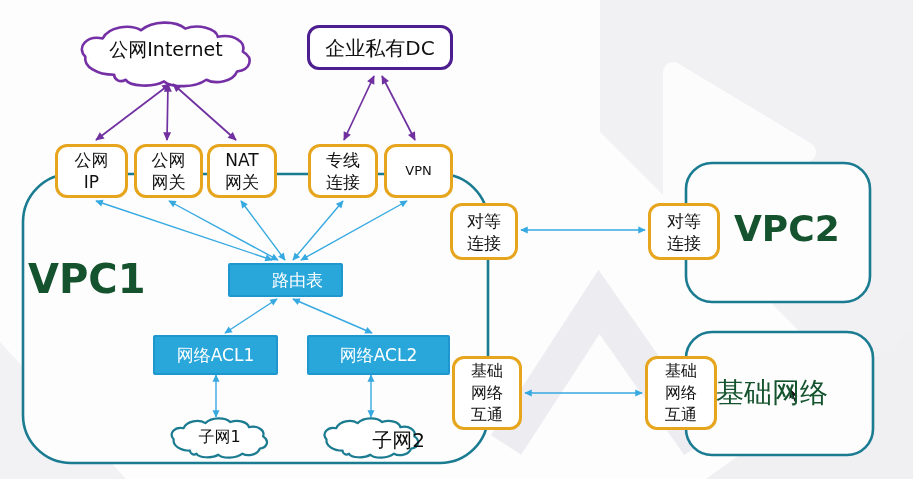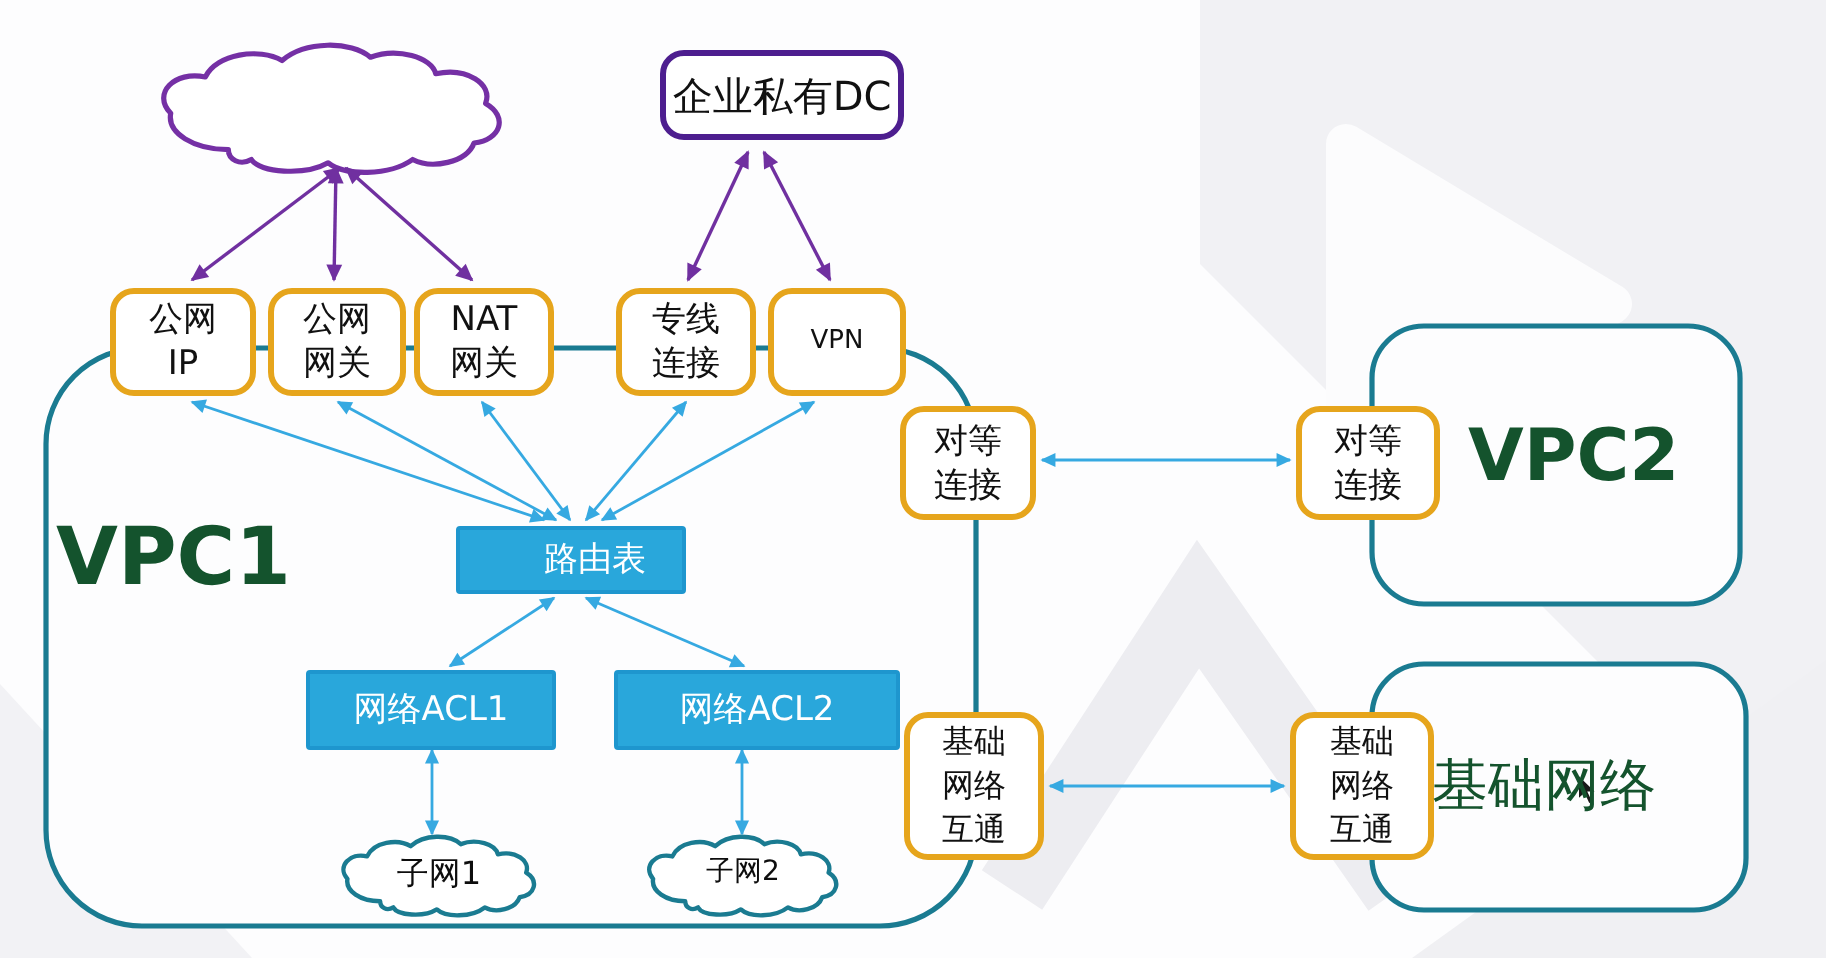--- a/index.html
+++ b/index.html
@@ -87,24 +87,25 @@
       <line x1="371" y1="375" x2="371" y2="417" marker-start="url(#arrB)" marker-end="url(#arrB)"></line>
 
       <line x1="521" y1="230" x2="645" y2="230" marker-start="url(#arrB)" marker-end="url(#arrB)"></line>
 
       <line x1="525" y1="393" x2="642" y2="393" marker-start="url(#arrB)" marker-end="url(#arrB)"></line>
     </g>
 
     <path transform="translate(789,387)" d="M0,0 L0,13 L3.1,10.2 L5.4,15.2 L7.7,14.1 L5.4,9.2 L9.4,9.2 Z" fill="#1a1a1a" stroke="#fff" stroke-width="1"></path>
   </svg>
 
+  <div class="cloud-label" style="left:70px;top:37px;width:192px;font-size:19px;">公网Internet</div>
   <div class="cloud-label" style="left:165px;top:427px;width:109px;font-size:16px;">子网1</div>
-  <div class="cloud-label" style="left:318px;top:427px;width:107px;font-size:14px;">子网2</div>
+  <div class="cloud-label" style="left:318px;top:427px;width:107px;font-size:20px;text-align:right;">子网2</div>
 
-  <div class="node purple" style="left:307px;top:25px;width:122px;height:45px;margin-left:23px;">
+  <div class="node purple" style="left:307px;top:25px;width:146px;height:45px;">
     <span>企业私有DC</span>
   </div>
 
   <div class="node gold" style="left:55px;top:144px;width:73px;height:54px;">
     <span>公网</span>
     <span>IP</span>
   </div>
   <div class="node gold" style="left:134px;top:144px;width:69px;height:54px;">
     <span>公网</span>
     <span>网关</span>

